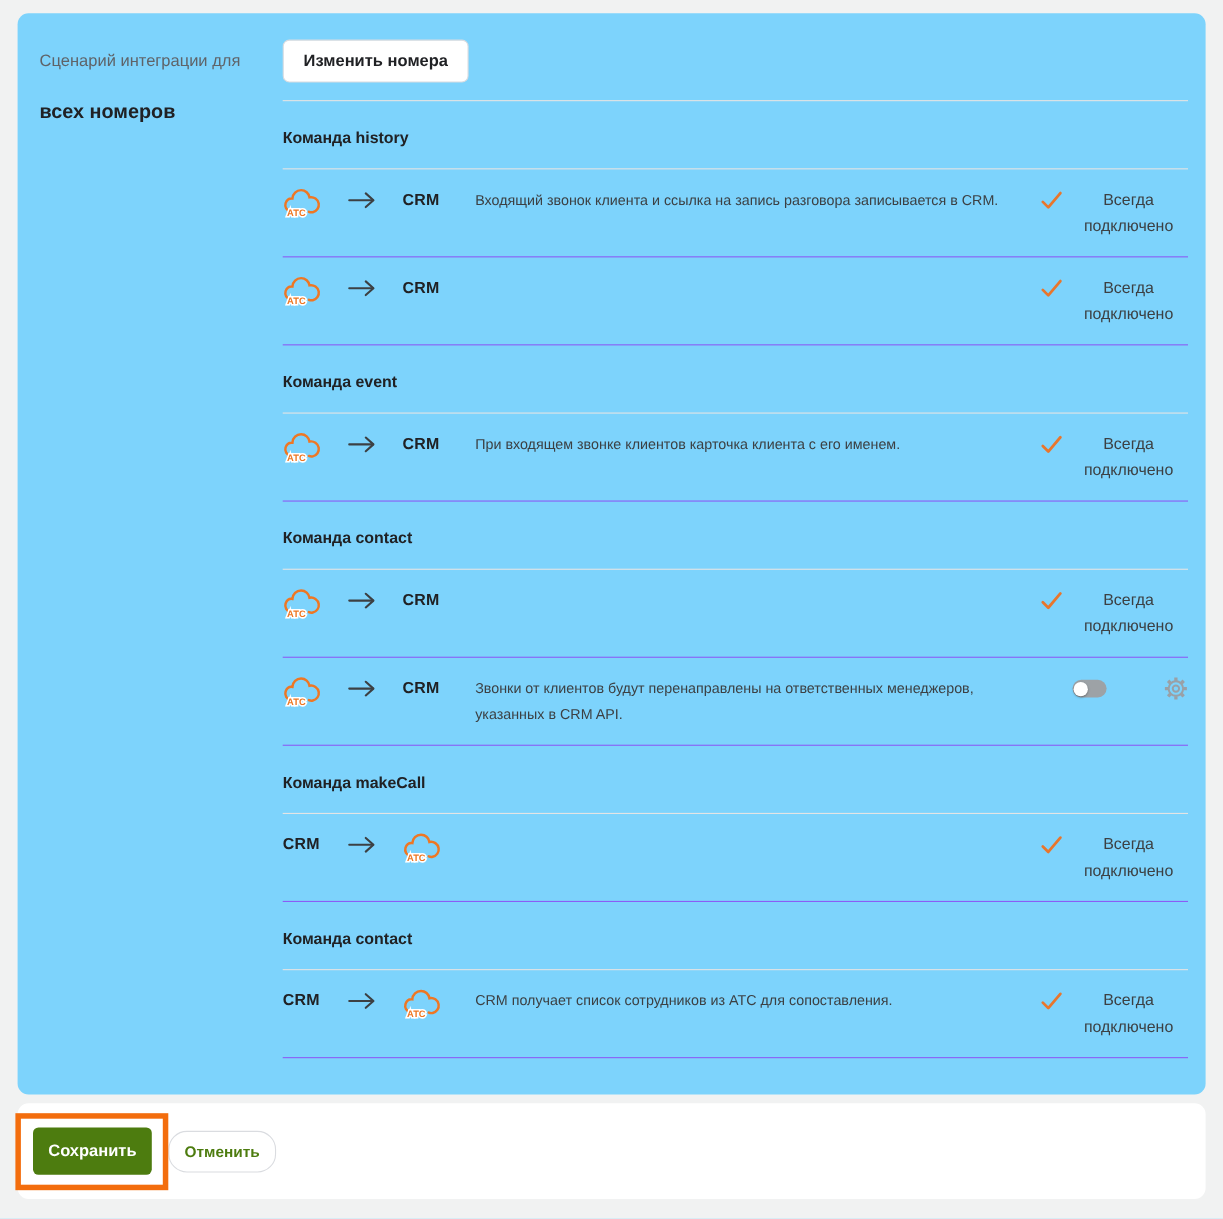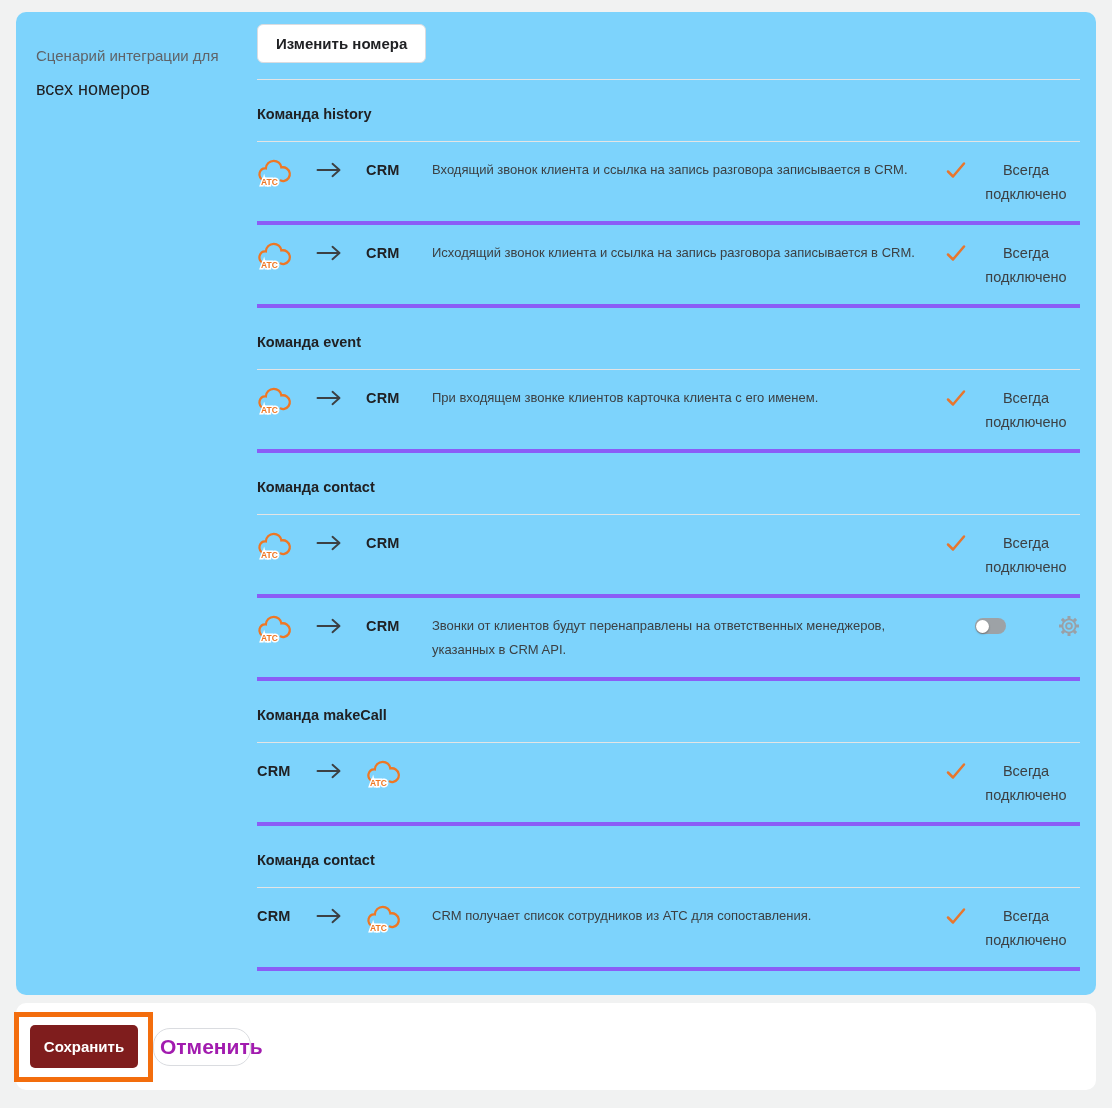--- a/index.html
+++ b/index.html
@@ -12,41 +12,41 @@
     overflow:hidden;
   }
   .main-card{
     position:absolute;left:16px;top:12px;
     width:1080px;height:983px;
     background:#7dd3fc;border-radius:10px;
     box-sizing:border-box;
   }
   .side-title{position:absolute;left:20px;top:33px;width:210px;}
   .side-subtitle{font-size:15px;color:#5f6368;line-height:22px;}
-  .side-main{font-size:18px;font-weight:normal;color:#202124;margin-top:10px;line-height:24px;}
-
-  .content{margin-left:241px;padding-right:16px;padding-top:12px;}
+  .side-main{font-size:18px;font-weight:bold;color:#202124;margin-top:22px;line-height:24px;}
+
+  .content{margin-left:241px;padding-right:16px;padding-top:24px;}
   .change-btn{
     display:inline-block;
     background:#fff;border:1px solid #dadce0;border-radius:6px;
     padding:10px 18px;font-size:15px;font-weight:bold;color:#202124;
     cursor:pointer;font-family:inherit;
   }
   .top-divider{height:1px;background:#e4e4e4;margin-top:16px;}
 
   .section-title{
     padding:26px 0 19px 0;
     font-size:14.5px;font-weight:bold;color:#202124;
     border-bottom:1px solid #e4e4e4;
   }
   .row{
     display:flex;align-items:flex-start;
     padding:16px 0 15px 0;
     min-height:80px;box-sizing:border-box;
-    border-bottom:4px solid #8b5cf6;
+    border-bottom:1px solid #8b5cf6;
   }
   .slot-a{width:59px;flex:none;}
   .slot-arrow{width:50px;flex:none;}
   .slot-b{width:66px;flex:none;}
   .cloud-icon{display:block;margin-top:-3px;}
   .arrow-icon{display:block;margin-top:4px;}
   .crm-label{font-size:14.5px;font-weight:bold;line-height:24px;color:#202124;letter-spacing:.2px;}
   .desc{
     width:486px;flex:none;
     font-size:13px;line-height:24px;color:#3c4043;
@@ -68,27 +68,27 @@
   }
   .gear{margin-left:auto;margin-top:1px;flex:none;cursor:pointer;display:block;}
 
   .footer-card{
     position:absolute;left:16px;top:1003px;
     width:1080px;height:87px;background:#fff;border-radius:10px;
     display:flex;align-items:center;padding-left:14px;box-sizing:border-box;
   }
   .save-btn{
     width:108px;height:43px;border:none;border-radius:5px;
-    background:#7f1d1d;color:#fff;font-size:15px;font-weight:bold;
+    background:#4d7c0f;color:#fff;font-size:15px;font-weight:bold;
     cursor:pointer;font-family:inherit;
   }
   .cancel-btn{
     margin-left:15px;width:98px;height:38px;
     background:#fff;border:1px solid #dadce0;border-radius:17px;
-    color:#a21caf;font-size:21px;font-weight:bold;cursor:pointer;font-family:inherit;
+    color:#4d7c0f;font-size:14px;font-weight:bold;cursor:pointer;font-family:inherit;
   }
   .annotation-rect{
     position:absolute;left:14px;top:1012px;
     width:139px;height:70px;box-sizing:border-box;
     border:5px solid #f36d0d;
     pointer-events:none;z-index:10;
   }
 </style>
 </head>
 <body>
@@ -171,21 +171,20 @@
             </svg>
         </span>
         <span class="slot-arrow">
           <svg class="arrow-icon" width="26" height="16">
               <use href="#sym-arrow"></use>
             </svg>
         </span>
         <span class="slot-b">
           <span class="crm-label">CRM</span>
         </span>
-        <div class="desc">Исходящий звонок клиента и ссылка на запись разговора записывается в CRM.</div>
         <div class="status">
           <svg class="check-icon" width="20" height="18">
               <use href="#sym-check"></use>
             </svg>
           <span class="status-label">Всегда подключено</span>
         </div>
       </div>
     </div>
 
     

